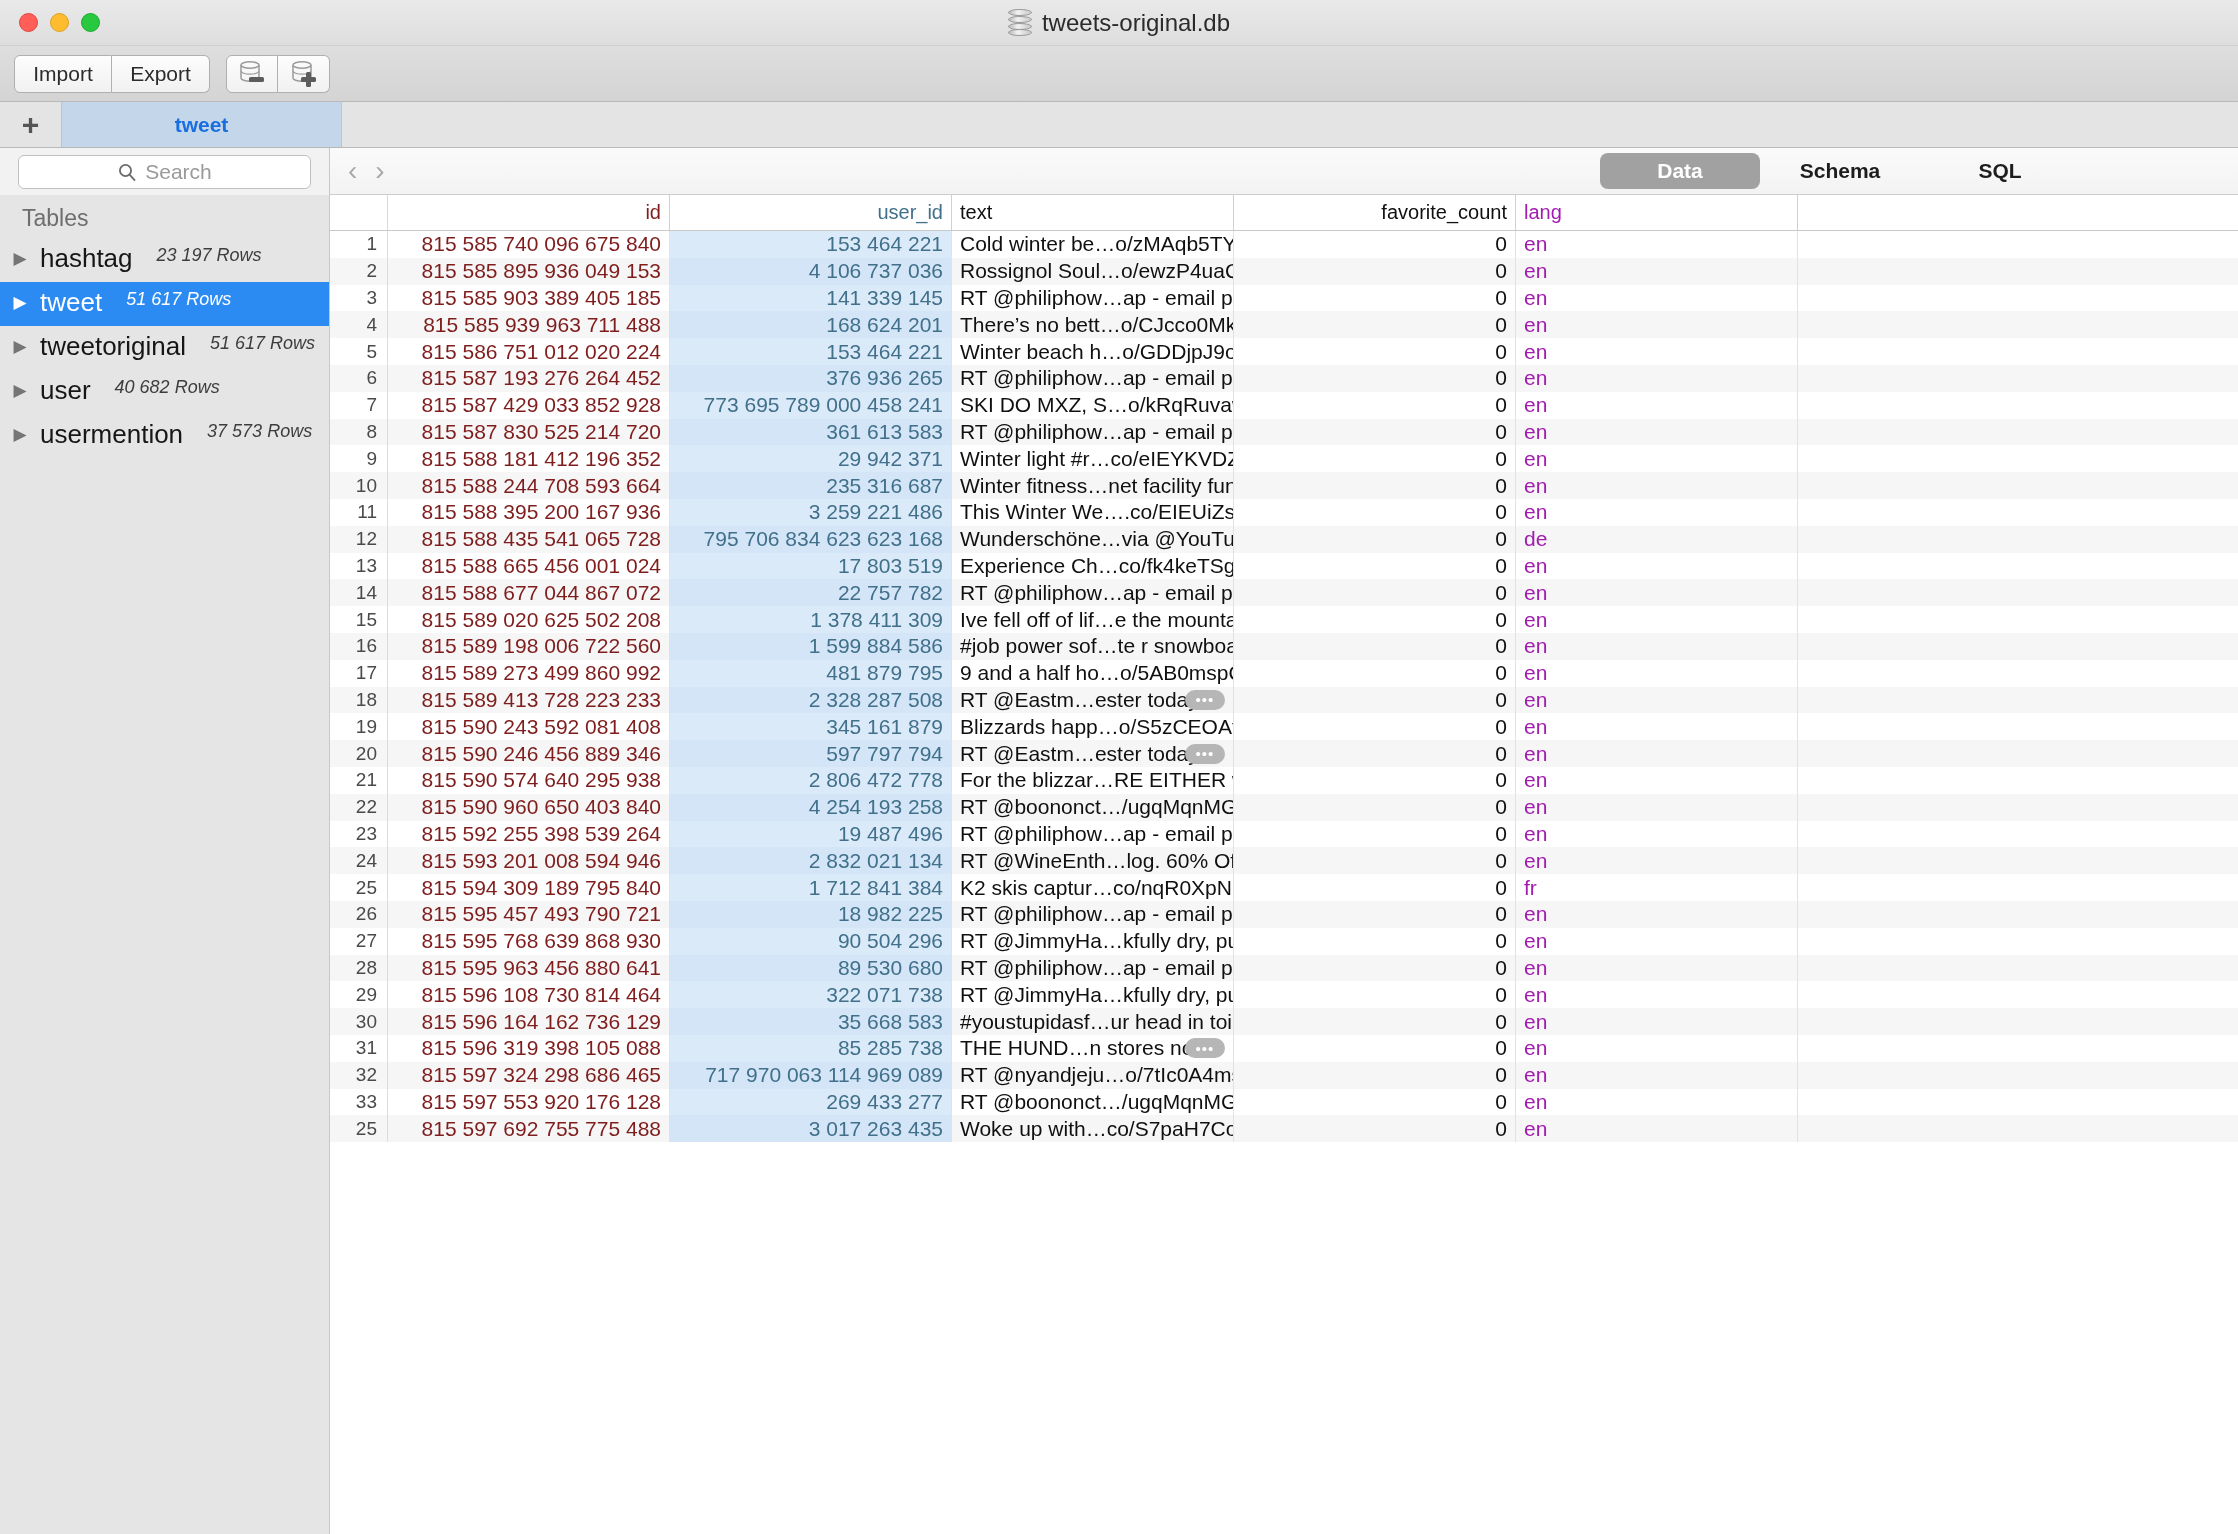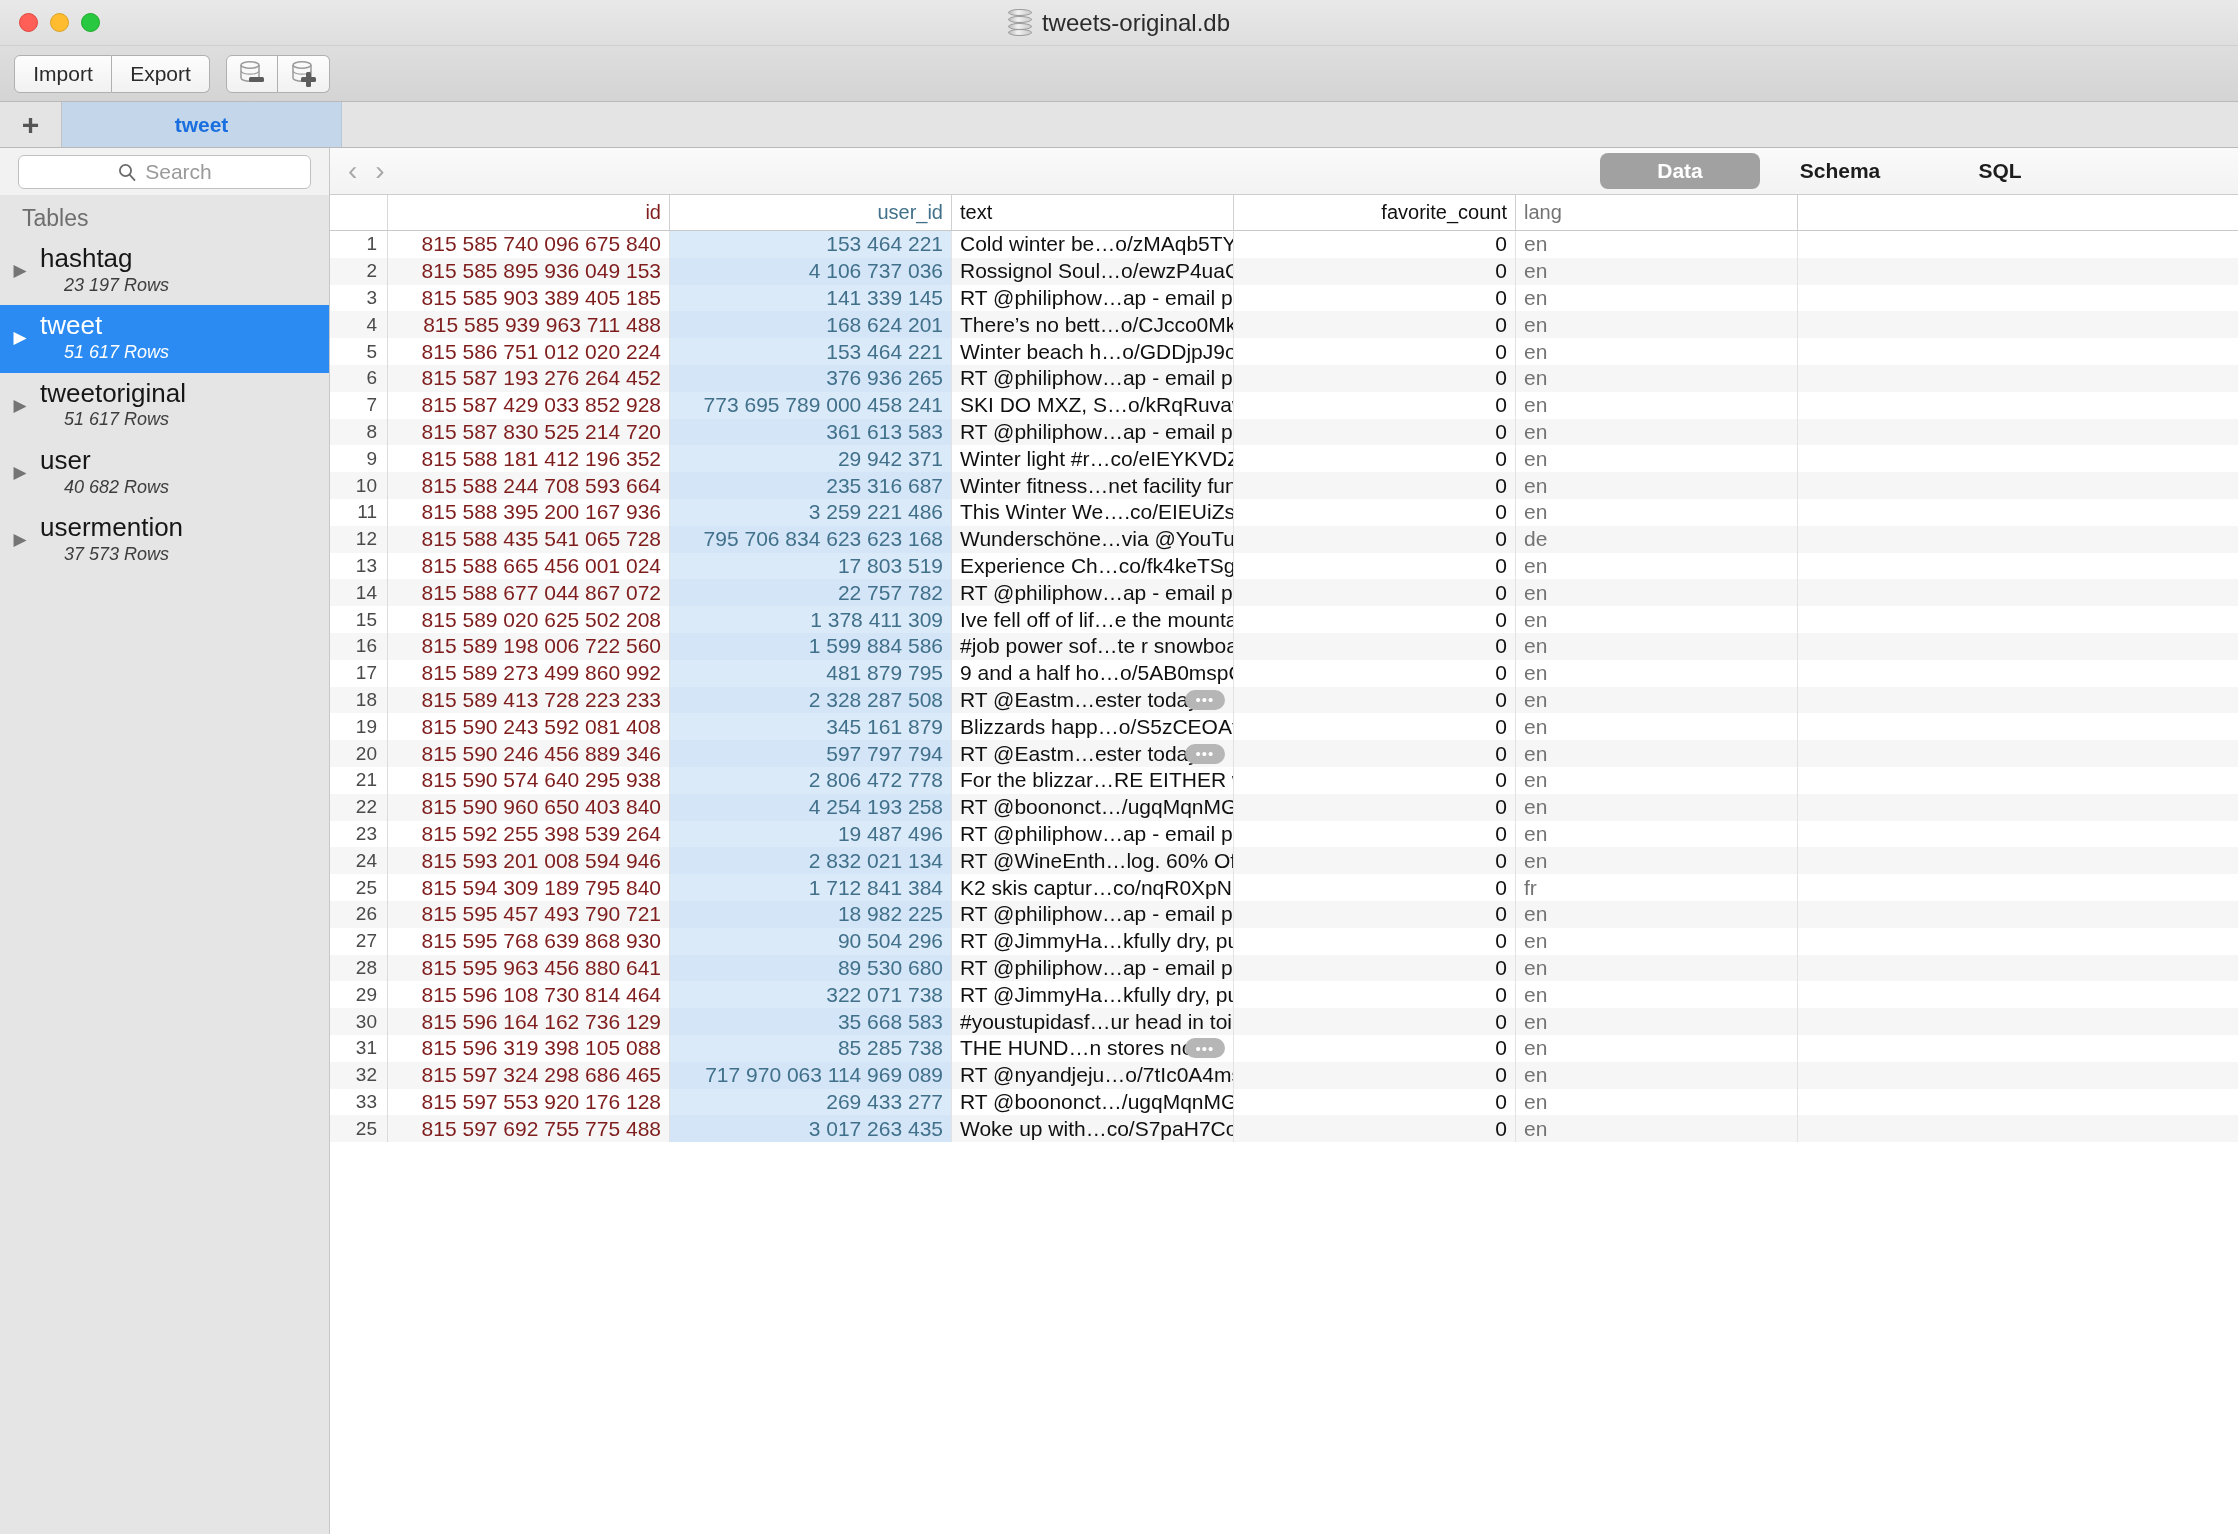--- a/index.html
+++ b/index.html
@@ -127,21 +127,21 @@
     border-right: 1px solid #c8c8c8;
     overflow: hidden;
   }
   .tables-label { font-size: 23px; color: #6e6e6e; padding: 10px 0 6px 22px; }
   .tbl-item { display: flex; align-items: center; padding: 6px 0 8px 0; }
   .tbl-item.sel { background: #2b8bf2; }
   .disc {
     width: 40px; text-align: center; font-size: 17px; color: #757575; line-height: 1;
   }
   .tbl-item.sel .disc { color: #ffffff; }
-  .tbl-texts { display: flex; flex-direction: column; }
+  .tbl-texts { display: flex; flex-direction: row; }
   .tbl-name { font-size: 26px; color: #161616; line-height: 1.15; }
   .tbl-rows { font-size: 18px; color: #3d3d3d; padding-left: 24px; line-height: 1.3; font-style: italic; }
   .tbl-item.sel .tbl-name, .tbl-item.sel .tbl-rows { color: #ffffff; }
 
   
   .grid { flex: 1; overflow: hidden; background: #fff; position: relative; }
   .grid-head {
     display: flex; height: 36px; background: #ffffff;
     border-bottom: 1px solid #c9c9c9;
   }
@@ -161,21 +161,21 @@
   }
   .cell {
     display: flex; align-items: center; font-size: 21px;
     border-right: 1px solid #e2e2e2; overflow: hidden; white-space: nowrap;
     position: relative;
   }
   .c-id   { width: 282px; justify-content: flex-end; padding-right: 8px; color: #7f1d1d; }
   .c-uid  { width: 282px; justify-content: flex-end; padding-right: 8px; color: #41708a; }
   .c-text { width: 282px; justify-content: flex-start; padding-left: 8px; color: #101010; }
   .c-fav  { width: 282px; justify-content: flex-end; padding-right: 8px; color: #101010; }
-  .c-lang { width: 282px; justify-content: flex-start; padding-left: 8px; color: #737373; }
+  .c-lang { width: 282px; justify-content: flex-start; padding-left: 8px; color: #a21caf; }
 
   .row.odd  .c-uid { background: #dbeaf9; }
   .row.even .c-uid { background: #d3e5f7; }
 
   .ellipsis-btn {
     position: absolute; right: 8px; top: 50%; transform: translateY(-50%);
     width: 40px; height: 20px; border-radius: 10px;
     background: #b6b6b6; color: #fff; font-size: 15px;
     display: flex; align-items: center; justify-content: center;
     letter-spacing: 1px; line-height: 1;

